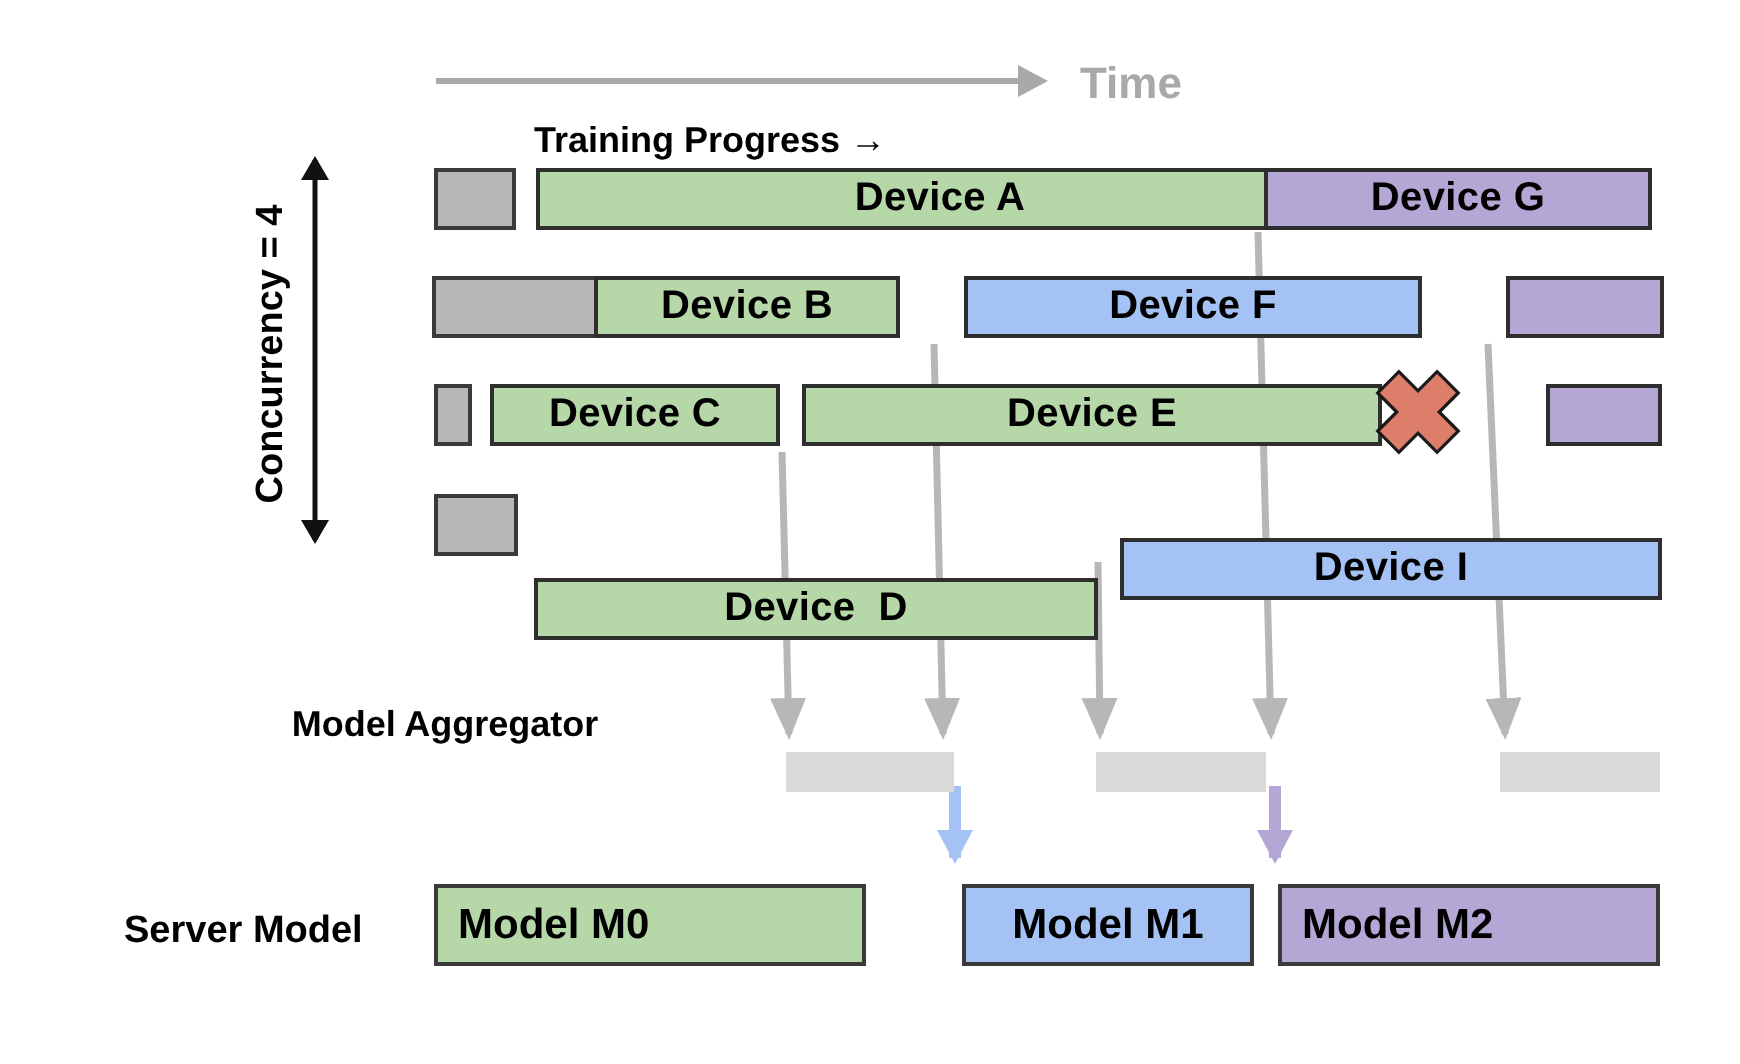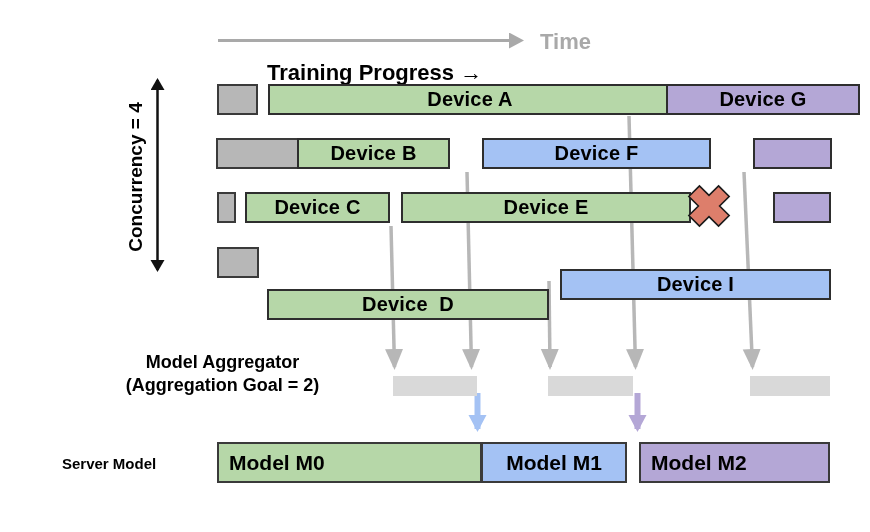--- a/index.html
+++ b/index.html
@@ -26,30 +26,30 @@
     position:absolute;top:442px;height:41px;box-sizing:border-box;
     border:2px solid #3a3a3a;z-index:2;
     display:flex;align-items:center;
     font-weight:bold;font-size:21px;color:#000;
   }
   .server-bar.green{background:#b6d7a8;}
   .server-bar.blue{background:#a4c2f4;}
   .server-bar.purple{background:#b4a7d6;}
   .lbl{position:absolute;color:#000;font-weight:bold;z-index:2;white-space:nowrap;}
   #time-label{left:540px;top:29px;font-size:22px;color:#a9a9a9;}
-  #training-progress-label{left:267px;top:60px;font-size:22px;}
+  #training-progress-label{left:267px;top:60px;font-size:18px;}
   #concurrency-label{
     left:136px;top:177px;font-size:19px;
     transform:translate(-50%,-50%) rotate(-90deg);
   }
   #aggregator-label{
     left:85px;top:351px;width:275px;text-align:center;
     font-size:18px;line-height:23px;
   }
-  #server-model-label{left:62px;top:455px;font-size:15px;}
+  #server-model-label{left:62px;top:455px;font-size:19px;}
   .pad-left{justify-content:flex-start;padding-left:10px;}
 </style>
 </head>
 <body>
 
 <div id="canvas">
 
   <svg id="arrow-layer" width="870" height="532">
     <defs>
       <marker id="head-gray" markerWidth="24" markerHeight="20" refX="18" refY="9" orient="auto" markerUnits="userSpaceOnUse">
@@ -99,47 +99,46 @@
     <g>
       <line x1="637.5" y1="393" x2="637.5" y2="429" stroke="#b4a7d6" stroke-width="6" marker-end="url(#head-purple)"></line>
     </g>
   </svg>
 
   <div class="lbl" id="time-label">Time</div>
   <div class="lbl" id="training-progress-label">Training Progress →</div>
   <div class="lbl" id="concurrency-label">Concurrency = 4</div>
   <div class="lbl" id="aggregator-label">
     <div>Model Aggregator</div>
-    <div>(Aggregation Goal = 2)</div>
   </div>
   <div class="lbl" id="server-model-label">Server Model</div>
 
   <div class="bar gray" style="left:217px;top:84px;width:41px;"></div>
   <div class="bar green" style="left:268px;top:84px;width:404px;">Device A</div>
-  <div class="bar purple" style="left:666px;top:84px;width:194px;">Device G</div>
+  <div class="bar purple" style="left:632px;top:84px;width:194px;">Device G</div>
 
   <div class="bar gray" style="left:216px;top:138px;width:86px;"></div>
   <div class="bar green" style="left:297px;top:138px;width:153px;">Device B</div>
   <div class="bar blue" style="left:482px;top:138px;width:229px;">Device F</div>
   <div class="bar purple" style="left:753px;top:138px;width:79px;"></div>
 
   <div class="bar gray" style="left:217px;top:192px;width:19px;"></div>
   <div class="bar green" style="left:245px;top:192px;width:145px;">Device C</div>
   <div class="bar green" style="left:401px;top:192px;width:290px;">Device E</div>
   <div class="bar purple" style="left:773px;top:192px;width:58px;"></div>
 
   <div class="bar gray" style="left:217px;top:247px;width:42px;"></div>
   <div class="bar green" style="left:267px;top:247px;width:282px;margin-top:42px;">Device &nbsp;D</div>
   <div class="bar blue" style="left:560px;top:247px;width:271px;margin-top:22px;">Device I</div>
 
   <div class="aggbar" style="left:393px;width:84px;"></div>
   <div class="aggbar" style="left:548px;width:85px;"></div>
   <div class="aggbar" style="left:750px;width:80px;"></div>
 
-  <div class="server-bar green pad-left" style="left:217px;width:265px;">Model M0</div>
+  <div class="server-bar green pad-left" style="left:217px;width:216px;">Model M0</div>
   <div class="server-bar blue" style="left:481px;width:146px;justify-content:center;">Model M1</div>
   <div class="server-bar purple pad-left" style="left:639px;width:191px;">Model M2</div>
 
   <svg id="x-layer" width="60" height="60">
     <g transform="translate(30,30) rotate(45)">
       <path d="M-7.5,-21 L7.5,-21 L7.5,-7.5 L21,-7.5 L21,7.5 L7.5,7.5 L7.5,21 L-7.5,21 L-7.5,7.5 L-21,7.5 L-21,-7.5 L-7.5,-7.5 Z" fill="#dd7e6b" stroke="#1a1a1a" stroke-width="1.6"></path>
     </g>
   </svg>
 
 </div>

